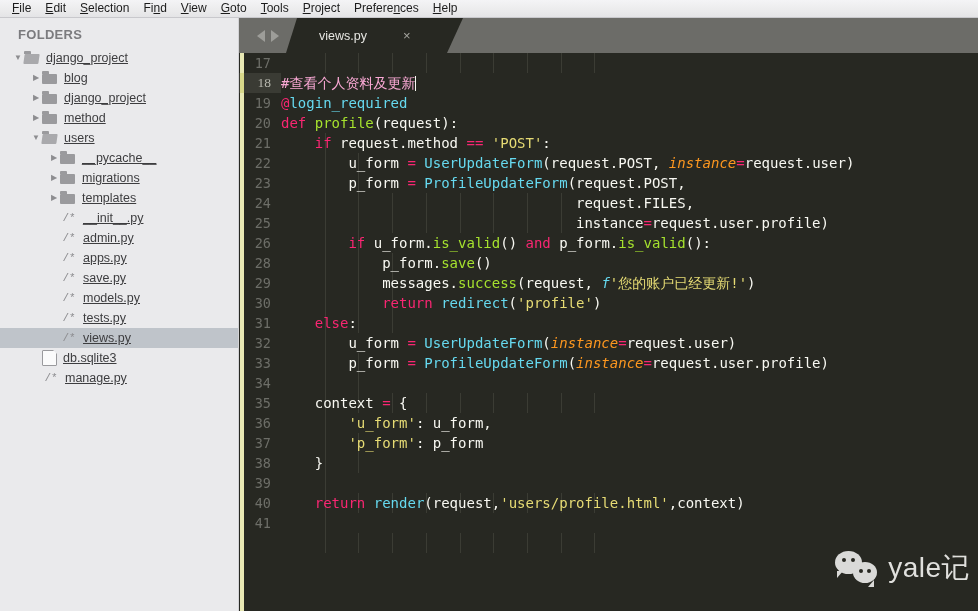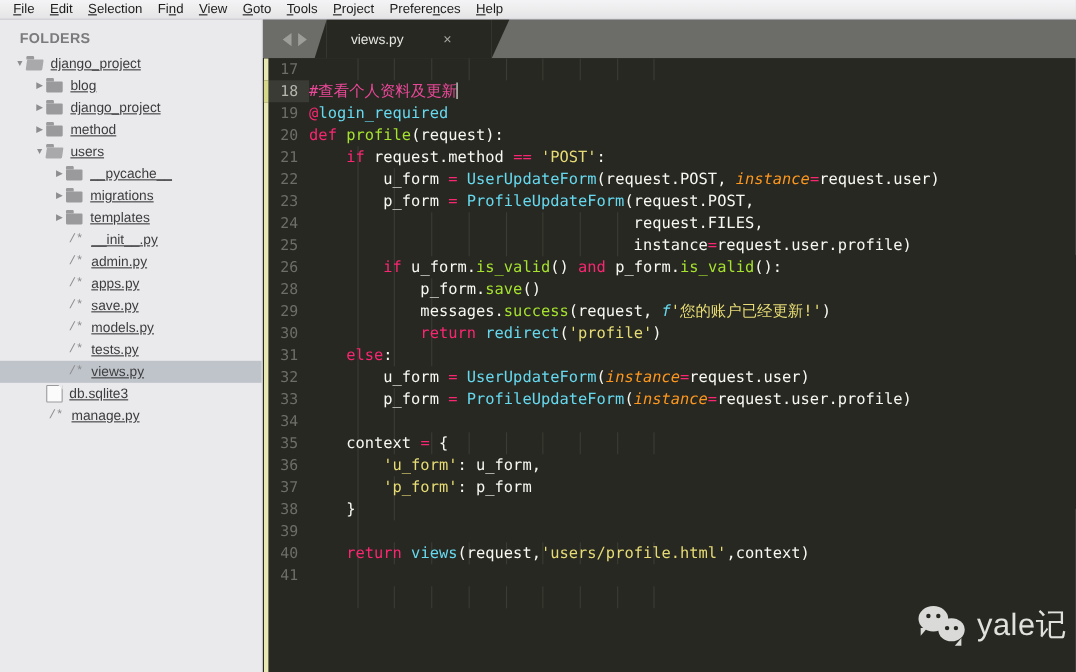--- a/index.html
+++ b/index.html
@@ -209,21 +209,21 @@
   .gutter {
     width: 42px; min-width: 42px;
     text-align: right;
     padding-right: 10px;
     box-sizing: border-box;
     color: #6d6e68;
     font-size: 13.5px;
     line-height: 20px;
     user-select: none;
   }
-  .line.active .gutter { background: #3a3b34; color: #b6b7ae; }
+  .line.active .gutter { background: #3a3b34; color: #b6b7ae; font-family: Liberation Serif, serif; }
   .line.active .caret-mark {
     position: absolute; left: 1px; top: 0;
     width: 4px; height: 20px;
     background: #d8d88a;
   }
   .code {
     white-space: pre;
     color: #f8f8f2;
     line-height: 20px;
     flex: 1;
@@ -231,21 +231,21 @@
 
   
   .guides { position: absolute; left: 0; top: 0; right: 0; bottom: 0; pointer-events: none; }
   .guide {
     position: absolute;
     width: 1px;
     background: #3b3c34;
   }
 
   
-  .t-com  { color: #ec4899; }
+  .t-com  { color: #f9a8d4; }
   .t-kw   { color: #f92672; }
   .t-fn   { color: #66d9ef; }
   .t-cls  { color: #66d9ef; }
   .t-par  { color: #fd971f; font-style: italic; }
   .t-str  { color: #e6db74; }
   .t-op   { color: #f92672; }
   .t-pln  { color: #f8f8f2; }
   .t-meth { color: #a6e22e; }
   .t-dec  { color: #66d9ef; }
   .t-at   { color: #f92672; }
@@ -589,21 +589,21 @@
             <div class="line">
               <div class="gutter">38</div>
               <div class="code">    <span class="t-pln">}</span></div>
             </div>
             <div class="line">
               <div class="gutter">39</div>
               <div class="code"></div>
             </div>
             <div class="line">
               <div class="gutter">40</div>
-              <div class="code">    <span class="t-kw">return</span><span class="t-pln"> </span><span class="t-fn">views</span><span class="t-pln">(</span><span class="t-pln">request</span><span class="t-pln">,</span><span class="t-str">'users/profile.html'</span><span class="t-pln">,</span><span class="t-pln">context</span><span class="t-pln">)</span></div>
+              <div class="code">    <span class="t-kw">return</span><span class="t-pln"> </span><span class="t-fn">render</span><span class="t-pln">(</span><span class="t-pln">request</span><span class="t-pln">,</span><span class="t-str">'users/profile.html'</span><span class="t-pln">,</span><span class="t-pln">context</span><span class="t-pln">)</span></div>
             </div>
             <div class="line">
               <div class="gutter">41</div>
               <div class="code"></div>
             </div>
           </div>
         <div class="watermark">
           <div class="wechat-ico">
             <div class="bub big">
               <div class="eye l"></div>

